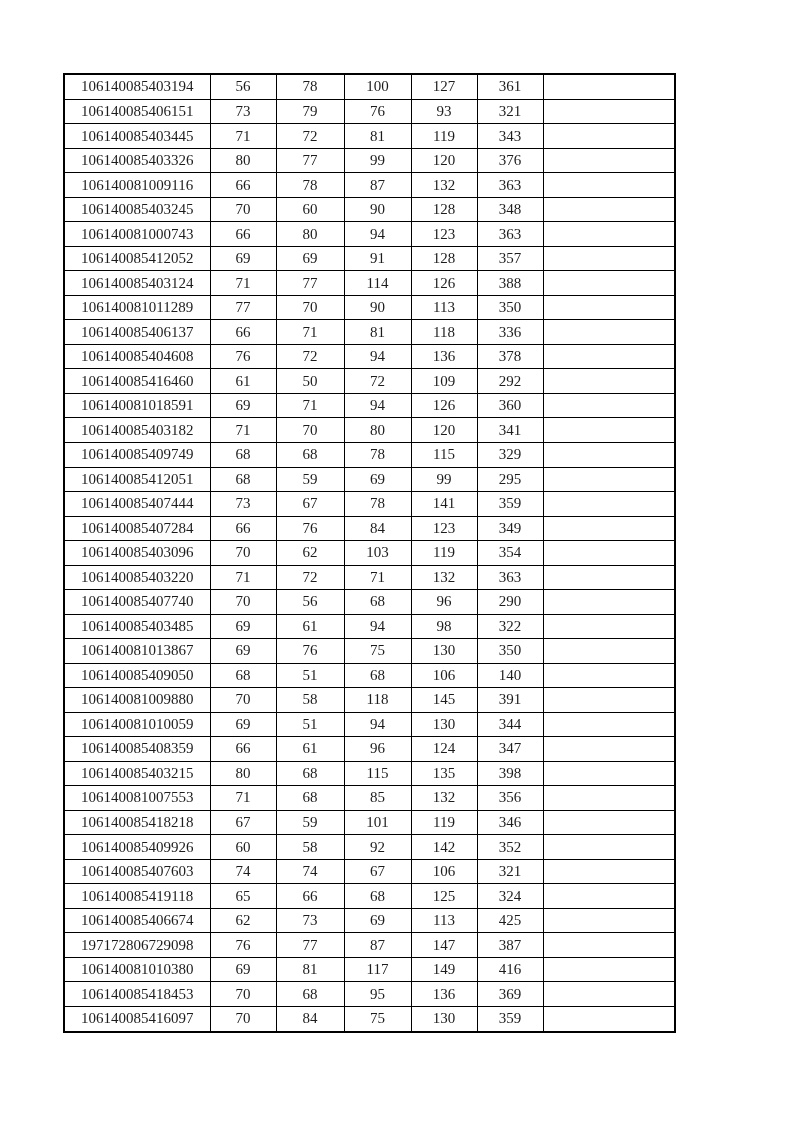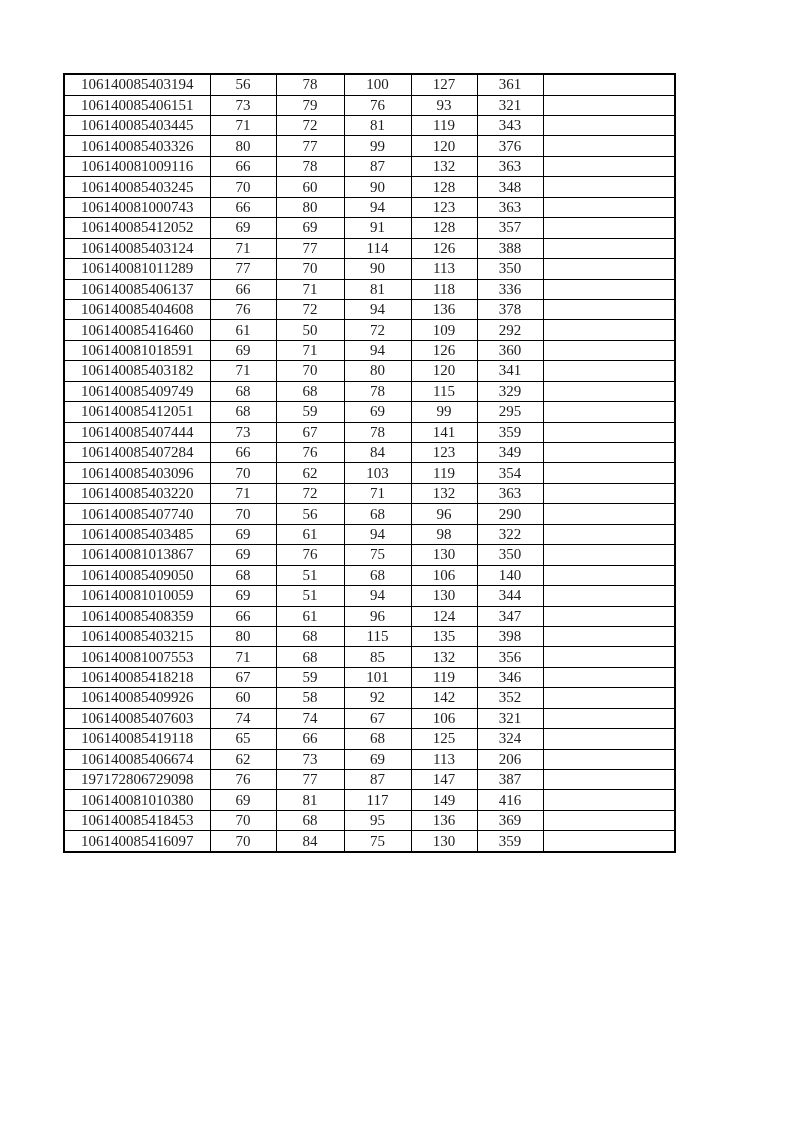--- a/index.html
+++ b/index.html
@@ -13,21 +13,21 @@
     height: 1123px;
     background: #ffffff;
     overflow: hidden;
     font-family: "Liberation Serif", "DejaVu Serif", serif;
   }
   table.scores {
     position: absolute;
     left: 63px;
     top: 73px;
     width: 611px;
-    height: 780px;
+    height: 960px;
     border-collapse: collapse;
     table-layout: fixed;
     border: 2px solid #000000;
   }
   table.scores td {
     border-left: 1px solid #000000;
     border-right: 1px solid #000000;
     border-top: 1.7px solid #000000;
     border-bottom: 1.7px solid #000000;
     padding: 0;
@@ -282,20 +282,29 @@
         <tr>
           <td>106140085409050</td>
           <td>68</td>
           <td>51</td>
           <td>68</td>
           <td>106</td>
           <td>140</td>
           <td></td>
         </tr>
         <tr>
+          <td>106140081009880</td>
+          <td>70</td>
+          <td>58</td>
+          <td>118</td>
+          <td>145</td>
+          <td>391</td>
+          <td></td>
+        </tr>
+        <tr>
           <td>106140081010059</td>
           <td>69</td>
           <td>51</td>
           <td>94</td>
           <td>130</td>
           <td>344</td>
           <td></td>
         </tr>
         <tr>
           <td>106140085408359</td>
@@ -359,21 +368,21 @@
           <td>125</td>
           <td>324</td>
           <td></td>
         </tr>
         <tr>
           <td>106140085406674</td>
           <td>62</td>
           <td>73</td>
           <td>69</td>
           <td>113</td>
-          <td>206</td>
+          <td>425</td>
           <td></td>
         </tr>
         <tr>
           <td>197172806729098</td>
           <td>76</td>
           <td>77</td>
           <td>87</td>
           <td>147</td>
           <td>387</td>
           <td></td>

